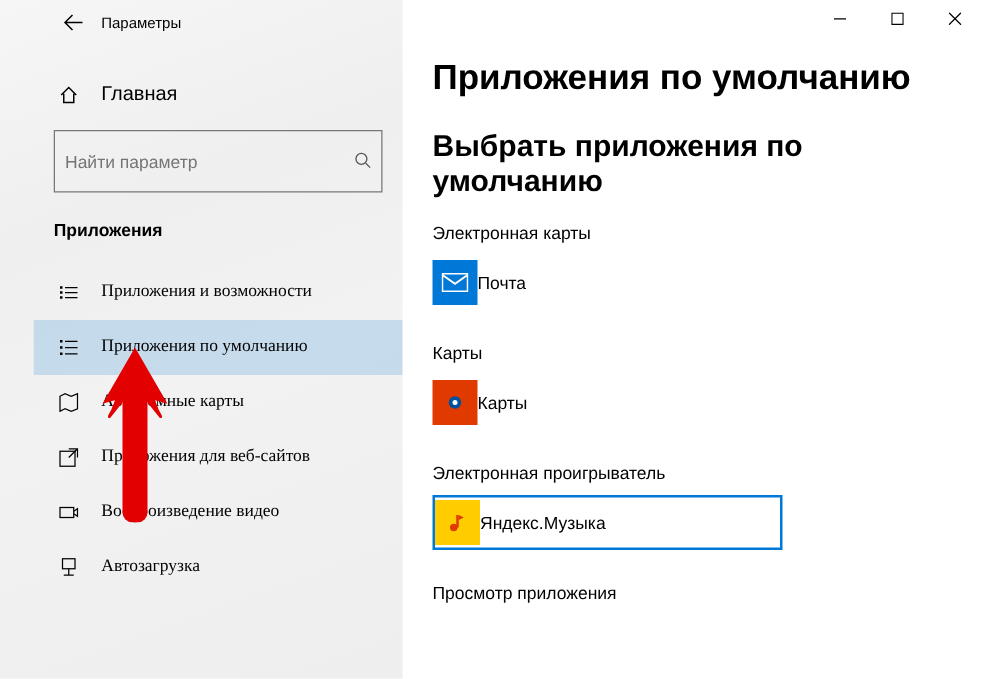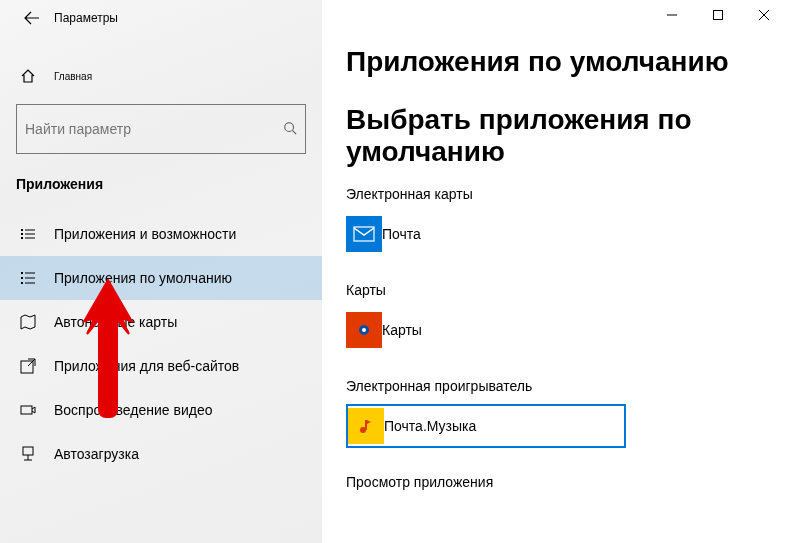--- a/index.html
+++ b/index.html
@@ -9,66 +9,67 @@
     background: #fff; overflow: hidden; position: relative;
     font-size: 14px; color: #000;
   }
   .window { display: flex; height: 100%; }
   
   .sidebar {
     width: 322px; height: 100%;
     background: linear-gradient(160deg,#f6f6f6 0%,#efefef 30%,#f2f2f2 55%,#eee 100%);
     display: flex; flex-direction: column;
     position: relative;
+    padding-left: 27px;
   }
   .top-bar {
     height: 36px; display: flex; align-items: center; padding-left: 16px;
   }
   .back-btn { width: 32px; height: 32px; display:flex;align-items:center;justify-content:center; cursor:pointer;}
   .app-title { font-size: 12px; margin-left: 6px; color:#000;}
   .home-row {
     display:flex; align-items:center; height: 40px;
     padding-left: 18px; margin-top: 20px; cursor:pointer;
   }
   .home-row .icon-box{width:20px;display:flex;justify-content:center;}
-  .home-row span.lbl{margin-left:16px;font-size:10px;}
+  .home-row span.lbl{margin-left:16px;font-size:16px;}
   .search-wrap { padding: 8px 16px 0 16px; }
   .search-box {
     display:flex; align-items:center;
     border:1px solid #777; height:50px;
     padding:0 8px; background:rgba(255,255,255,0);
   }
   .search-box input{
     border:none;background:transparent;outline:none;
     flex:1;font-size:14px;color:#666;
   }
   .section-heading{
     padding: 22px 0 10px 16px;
     font-size:14px; font-weight:600;
   }
   .nav-list{margin-top:10px;}
   .nav-item{
     display:flex;align-items:center;
-    height:44px; padding-left:18px; cursor:pointer;
+    height:44px; padding-left:18px; cursor:pointer;font-family:Liberation Serif, serif;
   }
   .nav-item.selected{ background:rgba(0,120,215,0.18); }
   .nav-item .icon-box{width:20px;display:flex;justify-content:center;align-items:center;}
   .nav-item .lbl{margin-left:16px;font-size:14px;}
   
   .content{ flex:1; padding: 0 24px; position:relative; overflow:hidden;}
   .win-controls{
     position:absolute; top:0; right:0; height:30px;
     display:flex;
   }
   .win-btn{width:46px;height:30px;display:flex;align-items:center;justify-content:center;cursor:pointer;}
   h1.page-title{
     font-size:28px; font-weight:600; margin-top:46px; margin-bottom:26px;
   }
   h2.sub-title{
-    font-size:28px; font-weight:600; margin-bottom:18px;
+    font-size:24px; font-weight:600; margin-bottom:18px;
   }
   .category-label{ font-size:14px; margin-top:6px; margin-bottom:10px;}
   .app-tile{
     display:flex;align-items:center;height:44px;
     padding:4px 0; margin-bottom:26px; cursor:pointer;
   }
   .app-tile.selected{ outline:2px solid #0078d7; outline-offset:-2px; width:280px; padding-left:2px;}
   .tile-icon{
     width:36px;height:36px;display:flex;align-items:center;justify-content:center;
     color:#fff; font-size:18px; flex-shrink:0;
@@ -240,21 +241,21 @@
 
     <div class="category-label">Электронная проигрыватель</div>
     <div class="app-tile selected">
       <div class="tile-icon music">
         <svg width="20" height="20" viewBox="0 0 20 20">
             <circle cx="7" cy="14" r="3" fill="#e03a00"></circle>
             <rect x="9" y="4" width="2" height="10" fill="#e03a00"></rect>
             <path d="M11 4 L15 6 L11 8 Z" fill="#e03a00"></path>
           </svg>
       </div>
-      <span class="tile-label">Почта.Музыка</span>
+      <span class="tile-label">Яндекс.Музыка</span>
     </div>
 
     <div class="category-label" style="margin-bottom:0">Просмотр приложения</div>
   </div>
 </div>
 
 <div class="arrow-overlay">
   <svg width="80" height="150" viewBox="0 0 80 150">
     <path d="M40 150 Q40 70 40 40 L20 65 Q18 67 22 60 L40 15 L58 60 Q62 67 60 65 L40 40" fill="#e30000" stroke="#e30000" stroke-width="2"></path>
     <path d="M40 10 L14 55 Q30 50 40 50 Q50 50 66 55 Z" fill="#e30000"></path>

